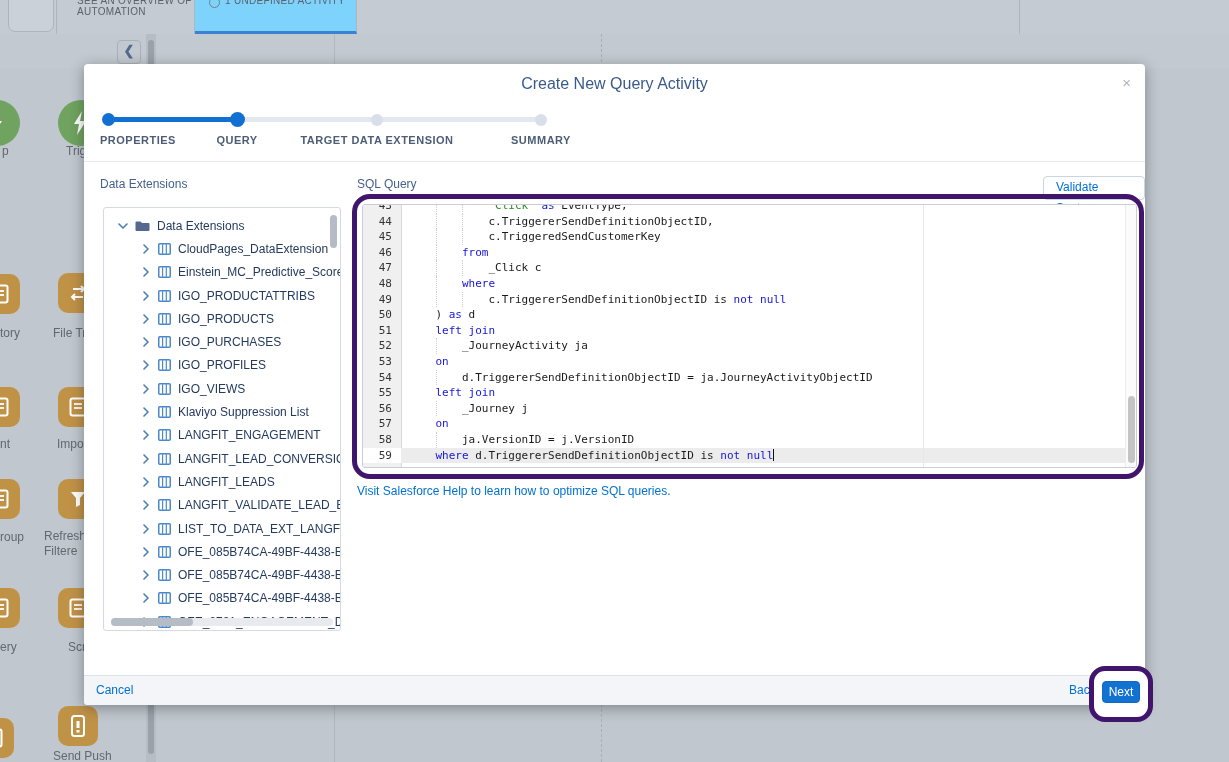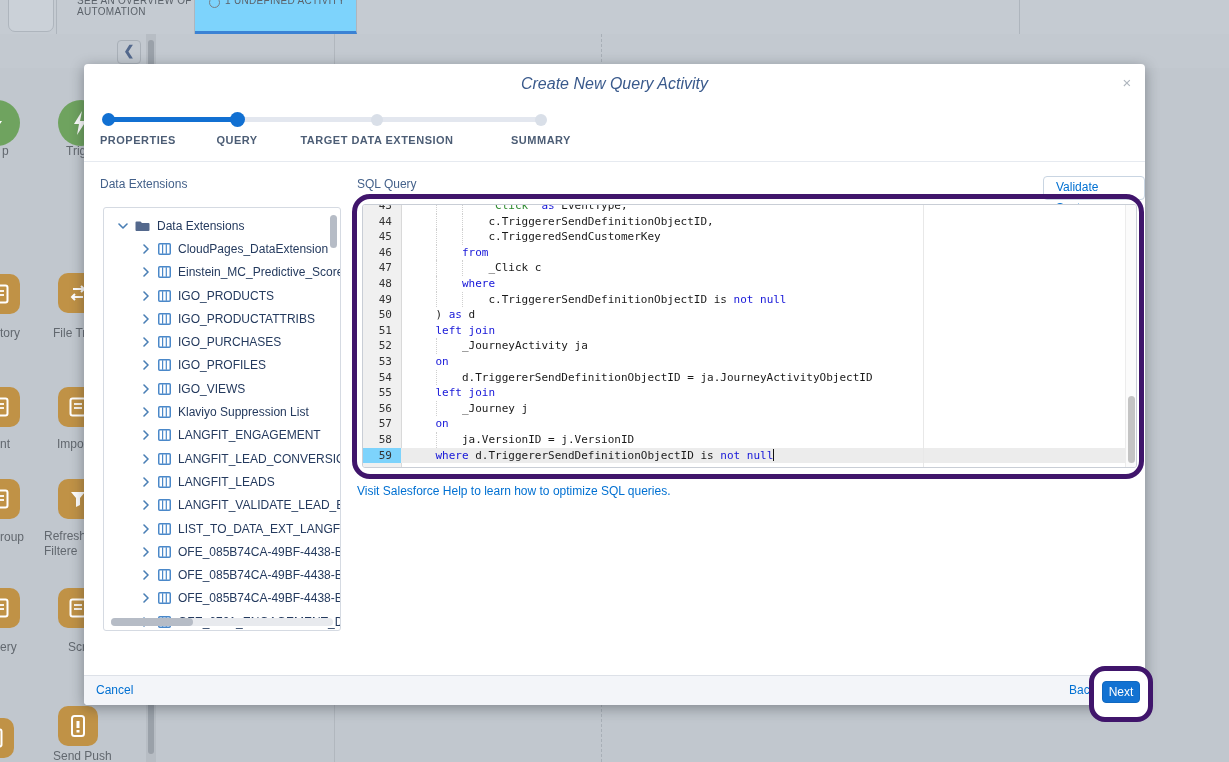--- a/index.html
+++ b/index.html
@@ -26,21 +26,21 @@
   .bg-sbtrack{position:absolute;left:146px;top:34px;width:10px;height:728px;background:#b7bdc4;}
   .bg-sbthumb{position:absolute;left:148px;top:40px;width:6px;height:714px;background:#9aa1a9;border-radius:3px;}
   .pal-ic{position:absolute;display:flex;align-items:center;justify-content:center;}
   .pal-ic.green{width:46px;height:46px;border-radius:50%;background:#6fa35f;}
   .pal-ic.tan{width:40px;height:40px;border-radius:10px;background:#c09246;}
   .pal-lb{position:absolute;font-size:12px;color:#62686f;line-height:15px;}
 
   
   .modal{position:absolute;left:84px;top:64px;width:1061px;height:641px;background:#fff;border-radius:4px;
     box-shadow:0 3px 14px rgba(20,25,35,.38);z-index:20;}
-  .m-header{position:relative;height:40px;font-style:italic;}
+  .m-header{position:relative;height:40px;}
   .m-title{position:absolute;left:0;right:0;top:11px;text-align:center;font-size:16px;color:#3a5a8c;}
   .m-close{position:absolute;right:14px;top:10px;font-size:15px;color:#aeb5bd;cursor:default;}
   .m-progress{position:relative;height:57px;border-bottom:1px solid #e6eaf0;font-weight:bold;}
   .seg{position:absolute;top:13px;height:5px;border-radius:3px;}
   .seg.blue{background:#1170d2;}
   .seg.gray{background:#e3e7ef;}
   .dot{position:absolute;border-radius:50%;}
   .dot.on{width:13px;height:13px;background:#1170d2;top:9px;}
   .dot.cur{width:15px;height:15px;background:#1170d2;top:8px;}
   .dot.off{width:12px;height:12px;background:#d9dfe8;top:10px;}
@@ -67,21 +67,21 @@
     background:#fff;overflow:hidden;box-sizing:border-box;}
   .gutter-bg{position:absolute;left:0;top:0;bottom:0;width:38px;background:#f0f0f0;border-right:1px solid #d9d9d9;}
   .ruler{position:absolute;left:560px;top:0;bottom:0;width:0;border-left:1px solid #e8e8e8;z-index:3;}
   .sqlsb{position:absolute;right:0;top:0;bottom:0;width:10px;background:#fbfbfb;border-left:1px solid #ececec;}
   .sqlsb-thumb{position:absolute;right:1px;top:191px;width:7px;height:67px;background:#c4c4c4;border-radius:4px;}
   .coderows{position:absolute;left:0;top:-7px;right:10px;z-index:1;}
   .cl{position:relative;height:15.6px;display:flex;}
   .cl.active{background:#ececec;}
   .cl .ln{flex:none;width:38px;box-sizing:border-box;padding-right:9px;text-align:right;
     font-family:"DejaVu Sans Mono",monospace;font-size:11px;line-height:15.6px;color:#333;}
-  .cl.active .ln{background:#7dd3fc;}
+  .cl.active .ln{background:#ffffff;}
   .cl .ct{position:relative;flex:1;padding-left:8px;font-family:"DejaVu Sans Mono",monospace;
     font-size:11px;line-height:15.6px;white-space:pre;color:#1a1a1a;z-index:2;}
   .tk-k{color:#1515d8;}
   .tk-s{color:#2e8b2e;}
   .guide{position:absolute;top:0;bottom:0;width:0;border-left:1px dotted #cfcfcf;z-index:0;}
   .caret{display:inline-block;width:1px;height:12px;background:#111;vertical-align:-2px;}
 
   .help-link{position:absolute;left:273px;top:420px;font-size:12px;color:#0070d2;}
   .m-footer{position:absolute;left:0;right:0;bottom:0;height:29px;background:#f3f5f9;border-top:1px solid #dde1e8;
     border-radius:0 0 4px 4px;}
@@ -285,36 +285,36 @@
               <path d="M3 1l4 4-4 4" fill="none" stroke="#4a7fb5" stroke-width="1.6" stroke-linecap="round" stroke-linejoin="round"></path>
             </svg>
           </span>
            <span class="ticon">
             <svg width="13" height="12" viewBox="0 0 13 12">
               <rect x="0.75" y="0.75" width="11.5" height="10.5" rx="1" fill="none" stroke="#4a88c9" stroke-width="1.5"></rect>
               <line x1="4.6" y1="1.3" x2="4.6" y2="10.7" stroke="#4a88c9" stroke-width="1.2"></line>
               <line x1="8.3" y1="1.3" x2="8.3" y2="10.7" stroke="#4a88c9" stroke-width="1.2"></line>
             </svg>
           </span>
+           <span>IGO_PRODUCTATTRIBS</span>
+        </div>
+        <div class="trow child">
+           <span class="cv">
+            <svg width="10" height="10" viewBox="0 0 10 10">
+              <path d="M3 1l4 4-4 4" fill="none" stroke="#4a7fb5" stroke-width="1.6" stroke-linecap="round" stroke-linejoin="round"></path>
+            </svg>
+          </span>
+           <span class="ticon">
+            <svg width="13" height="12" viewBox="0 0 13 12">
+              <rect x="0.75" y="0.75" width="11.5" height="10.5" rx="1" fill="none" stroke="#4a88c9" stroke-width="1.5"></rect>
+              <line x1="4.6" y1="1.3" x2="4.6" y2="10.7" stroke="#4a88c9" stroke-width="1.2"></line>
+              <line x1="8.3" y1="1.3" x2="8.3" y2="10.7" stroke="#4a88c9" stroke-width="1.2"></line>
+            </svg>
+          </span>
            <span>IGO_PRODUCTS</span>
-        </div>
-        <div class="trow child">
-           <span class="cv">
-            <svg width="10" height="10" viewBox="0 0 10 10">
-              <path d="M3 1l4 4-4 4" fill="none" stroke="#4a7fb5" stroke-width="1.6" stroke-linecap="round" stroke-linejoin="round"></path>
-            </svg>
-          </span>
-           <span class="ticon">
-            <svg width="13" height="12" viewBox="0 0 13 12">
-              <rect x="0.75" y="0.75" width="11.5" height="10.5" rx="1" fill="none" stroke="#4a88c9" stroke-width="1.5"></rect>
-              <line x1="4.6" y1="1.3" x2="4.6" y2="10.7" stroke="#4a88c9" stroke-width="1.2"></line>
-              <line x1="8.3" y1="1.3" x2="8.3" y2="10.7" stroke="#4a88c9" stroke-width="1.2"></line>
-            </svg>
-          </span>
-           <span>IGO_PRODUCTATTRIBS</span>
         </div>
         <div class="trow child">
            <span class="cv">
             <svg width="10" height="10" viewBox="0 0 10 10">
               <path d="M3 1l4 4-4 4" fill="none" stroke="#4a7fb5" stroke-width="1.6" stroke-linecap="round" stroke-linejoin="round"></path>
             </svg>
           </span>
            <span class="ticon">
             <svg width="13" height="12" viewBox="0 0 13 12">
               <rect x="0.75" y="0.75" width="11.5" height="10.5" rx="1" fill="none" stroke="#4a88c9" stroke-width="1.5"></rect>

